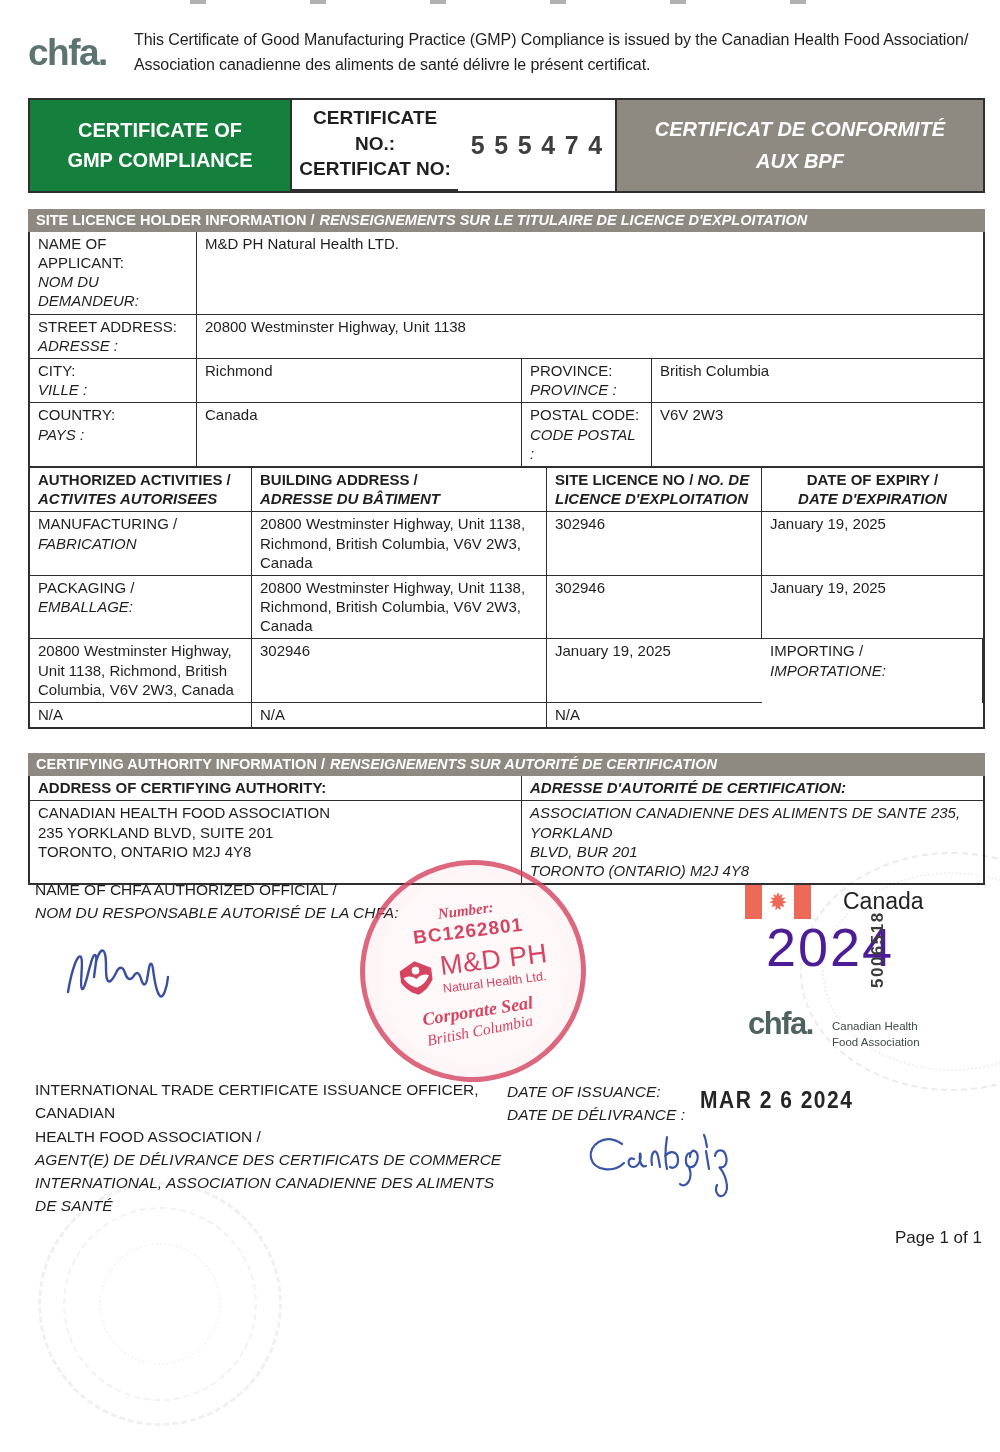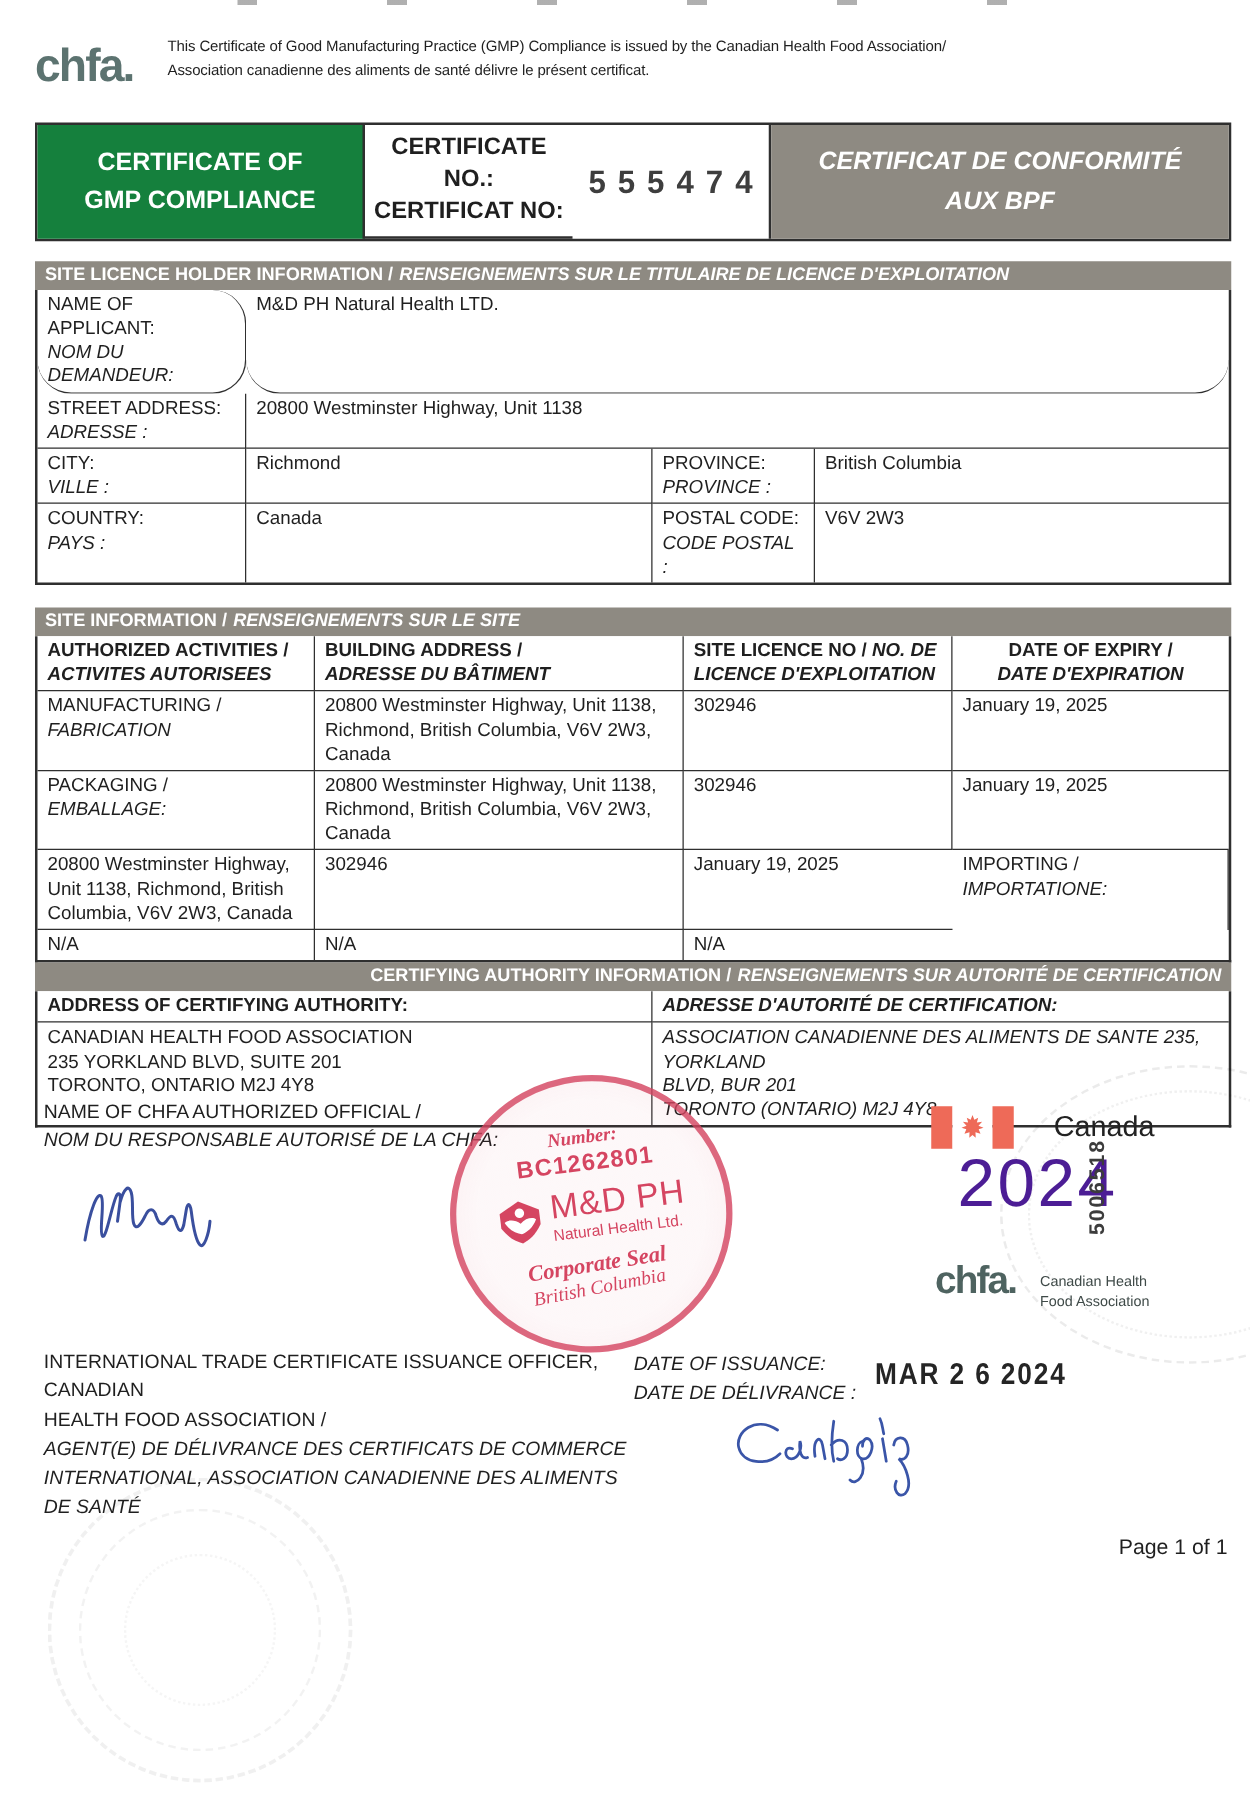--- a/index.html
+++ b/index.html
@@ -6,21 +6,21 @@
   .page{
     position:relative; width:1000px; height:1452px; background:#ffffff;
     font-family:"Liberation Sans",sans-serif; color:#1f1f1f; overflow:hidden;
     margin:0 auto; box-sizing:border-box; padding:26px 15px 0 28px;
   }
   .scan-marks{position:absolute; top:0; left:190px; width:700px; height:4px; opacity:.45;
     background:repeating-linear-gradient(90deg, rgba(35,35,35,.8) 0 16px, transparent 16px 120px);}
   
   .top-header{display:flex; gap:16px; align-items:flex-start; min-height:64px;}
   .chfa-logo-lg{font-size:37px; font-weight:bold; color:#5c7370; letter-spacing:-1.5px; line-height:1; margin-top:8px; width:90px; flex:0 0 auto;}
-  .intro{font-size:12px; line-height:1.55; font-weight:500; margin:2px 0 0 0; letter-spacing:-0.1px;}
+  .intro{font-size:16px; line-height:1.55; font-weight:500; margin:2px 0 0 0; letter-spacing:-0.1px;}
   
   .title-table{display:flex; border:2.5px solid #2f2f2f; margin-top:8px; width:957px; box-sizing:border-box;}
   .tt-left{width:262px; background:#15803d; color:#fff; font-weight:bold; font-size:20px;
     display:flex; align-items:center; justify-content:center; text-align:center;
     padding:10px 26px; box-sizing:border-box; border-right:2.5px solid #2f2f2f; line-height:1.5;}
   .tt-mid{width:325px; display:flex; flex-direction:row; border-right:2.5px solid #2f2f2f; box-sizing:border-box;}
   .tt-mid-top{border-bottom:2px solid #2f2f2f; text-align:center; font-weight:bold; font-size:19px; padding:5px 0 7px; line-height:1.35;}
   .tt-mid-top span{display:block;}
   .tt-mid-bot{flex:1; display:flex; align-items:center; justify-content:center;
     font-weight:bold; font-size:26px; letter-spacing:10px; padding-left:10px; color:#3e3e3e;
@@ -37,22 +37,22 @@
   .ca-grid{grid-template-columns:492px 1fr;}
   .cell{border-right:1.8px solid #2f2f2f; border-bottom:1.8px solid #2f2f2f;
     padding:2px 8px 3px; font-size:15px; line-height:1.28; box-sizing:border-box;}
   .cell.lc{border-right:none;}
   .cell.lr{border-bottom:none;}
   .cell .fr{font-style:italic;}
   .cell .blk{display:block;}
   .span3{grid-column:2 / 5;}
   .bold{font-weight:bold;}
   .italic{font-style:italic;}
-  .mb16{margin-top:16px;} .mb18{margin-top:18px;} .mb14{margin-top:0;text-align:right;}
-  .row1{min-height:62px;border-radius:27px;} .row2{min-height:43px;} .si-row{min-height:62px;}
+  .mb16{margin-top:16px;} .mb18{margin-top:18px;} .mb14{margin-top:24px;}
+  .row1{min-height:62px;} .row2{min-height:43px;} .si-row{min-height:62px;}
   
   .abs{position:absolute;}
   .official-label{left:35px; top:878px; font-size:15.5px; line-height:1.5;}
   .official-label .fr{font-style:italic;}
   .official-sig{left:58px; top:928px;}
   .corporate-stamp{left:360px; top:860px; width:226px; height:222px;
     border:5px solid rgba(213,69,96,.8); border-radius:50%;
     transform:rotate(-7deg); color:#d54561; display:flex; flex-direction:column;
     align-items:center; justify-content:center; text-align:center; box-sizing:border-box;
     background:radial-gradient(circle, rgba(213,69,96,.04) 60%, rgba(213,69,96,.12) 100%);}
@@ -150,23 +150,20 @@
       <span class="fr">PAYS :</span>
     </div>
     <div class="cell row2 lr">Canada</div>
     <div class="cell row2 lr">
       <span class="blk">POSTAL CODE:</span>
       <span class="fr">CODE POSTAL :</span>
     </div>
     <div class="cell row2 lr lc">V6V 2W3</div>
   </div>
 
-  <div class="section-bar mb18">
-    <span>SITE INFORMATION /</span><span class="fr">RENSEIGNEMENTS SUR LE SITE</span>
-  </div>
   <div class="grid si-grid">
     <div class="cell bold">
       <span class="blk">AUTHORIZED ACTIVITIES /</span>
       <span class="fr">ACTIVITES AUTORISEES</span>
     </div>
     <div class="cell bold">
       <span class="blk">BUILDING ADDRESS /</span>
       <span class="fr">ADRESSE DU BÂTIMENT</span>
     </div>
     <div class="cell bold">

